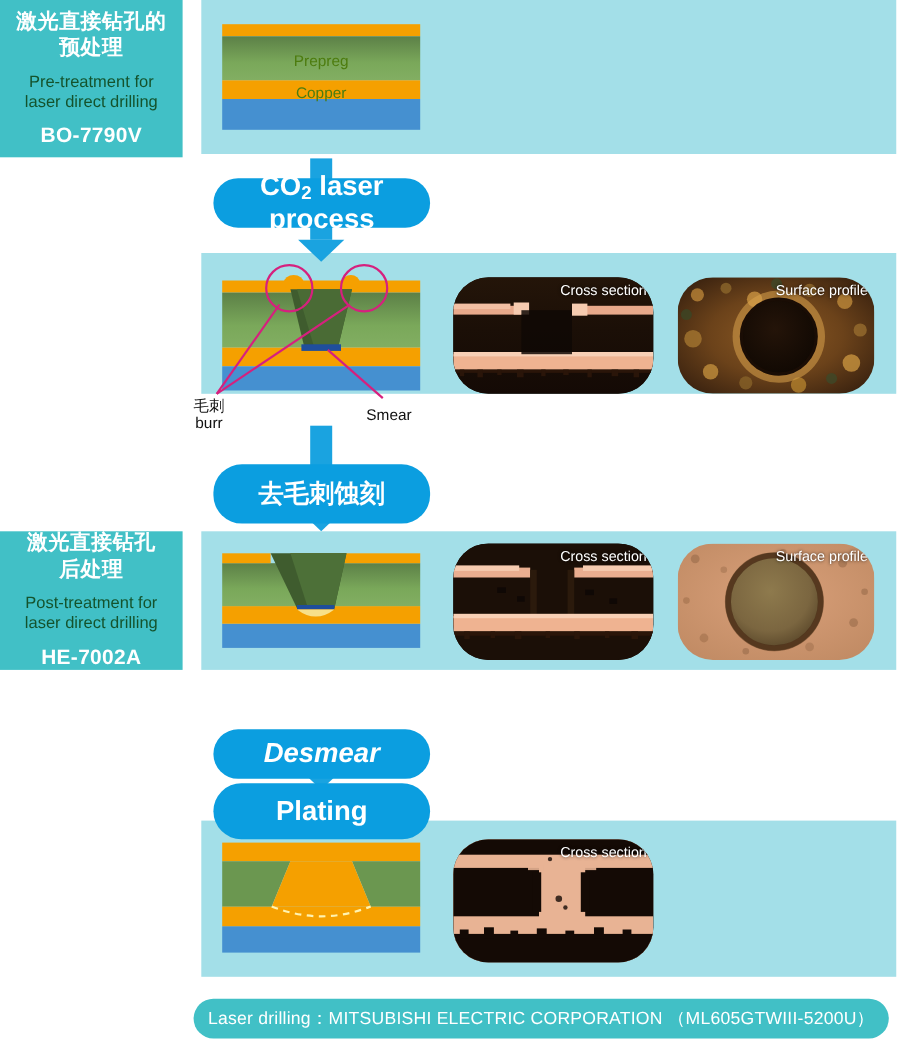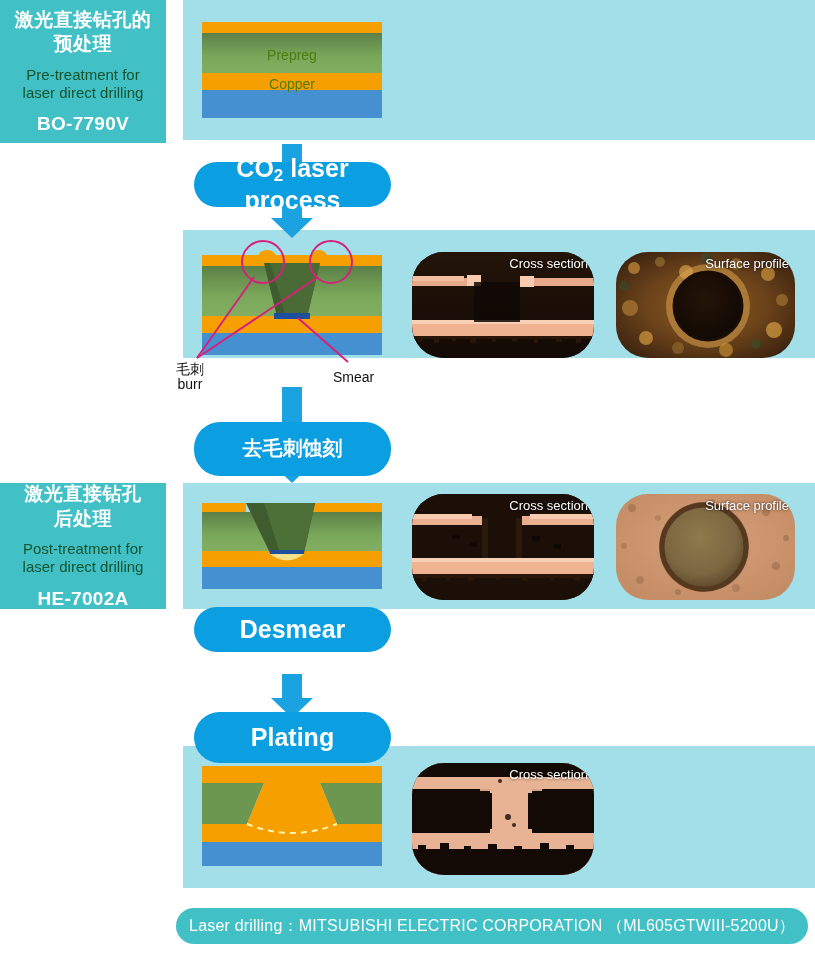--- a/index.html
+++ b/index.html
@@ -26,21 +26,21 @@
   
   .panel{position:absolute;background:#a3dfe8;}
 
   
   .pill{
     position:absolute;background:#0b9ee0;color:#fff;
     border-radius:26px;
     display:flex;flex-direction:column;align-items:center;justify-content:center;
     font-weight:bold;z-index:6;text-align:center;box-sizing:border-box;
   }
-  .pill .l1{font-size:20px;line-height:1.18;}
+  .pill .l1{font-size:23px;line-height:1.18;}
   .pill .l2{font-size:21px;line-height:1.18;}
   .pill.single{font-size:25px;}
   sub{font-size:.68em;vertical-align:-.22em;}
 
   
   .arrow{position:absolute;z-index:2;}
   .arrow .shaft{position:absolute;left:50%;transform:translateX(-50%);background:#1aa3e0;}
   .arrow .head{
     position:absolute;left:50%;transform:translateX(-50%);
     width:0;height:0;border-left:21px solid transparent;border-right:21px solid transparent;
@@ -321,21 +321,21 @@
         <circle cx="170" cy="44" r="3" fill="#8a5f40"></circle>
           <circle cx="96" cy="8" r="3" fill="#946643"></circle>
       </g>
       <circle cx="88" cy="53" r="45" fill="#5e3d22" opacity="0.65"></circle>
       <circle cx="88" cy="53" r="40" fill="url(#sp2hole)"></circle>
       <circle cx="88" cy="53" r="42" fill="none" stroke="#4a3018" stroke-width="5" opacity="0.8"></circle>
     </svg>
     <span class="cap">Surface profile</span>
   </div>
 
-  <div class="pill single" style="left:194px;top:607px;width:197px;height:45px;">
+  <div class="pill single" style="left:194px;top:663px;width:197px;height:45px;font-style:italic;">
     <div>Desmear</div>
   </div>
 
   <div class="arrow" style="left:271px;top:674px;width:42px;height:42px;">
     <div class="shaft" style="top:0;width:20px;height:24px;"></div>
     <div class="head" style="top:24px;"></div>
   </div>
 
   <div class="pill single" style="left:194px;top:712px;width:197px;height:51px;">
     <div>Plating</div>

